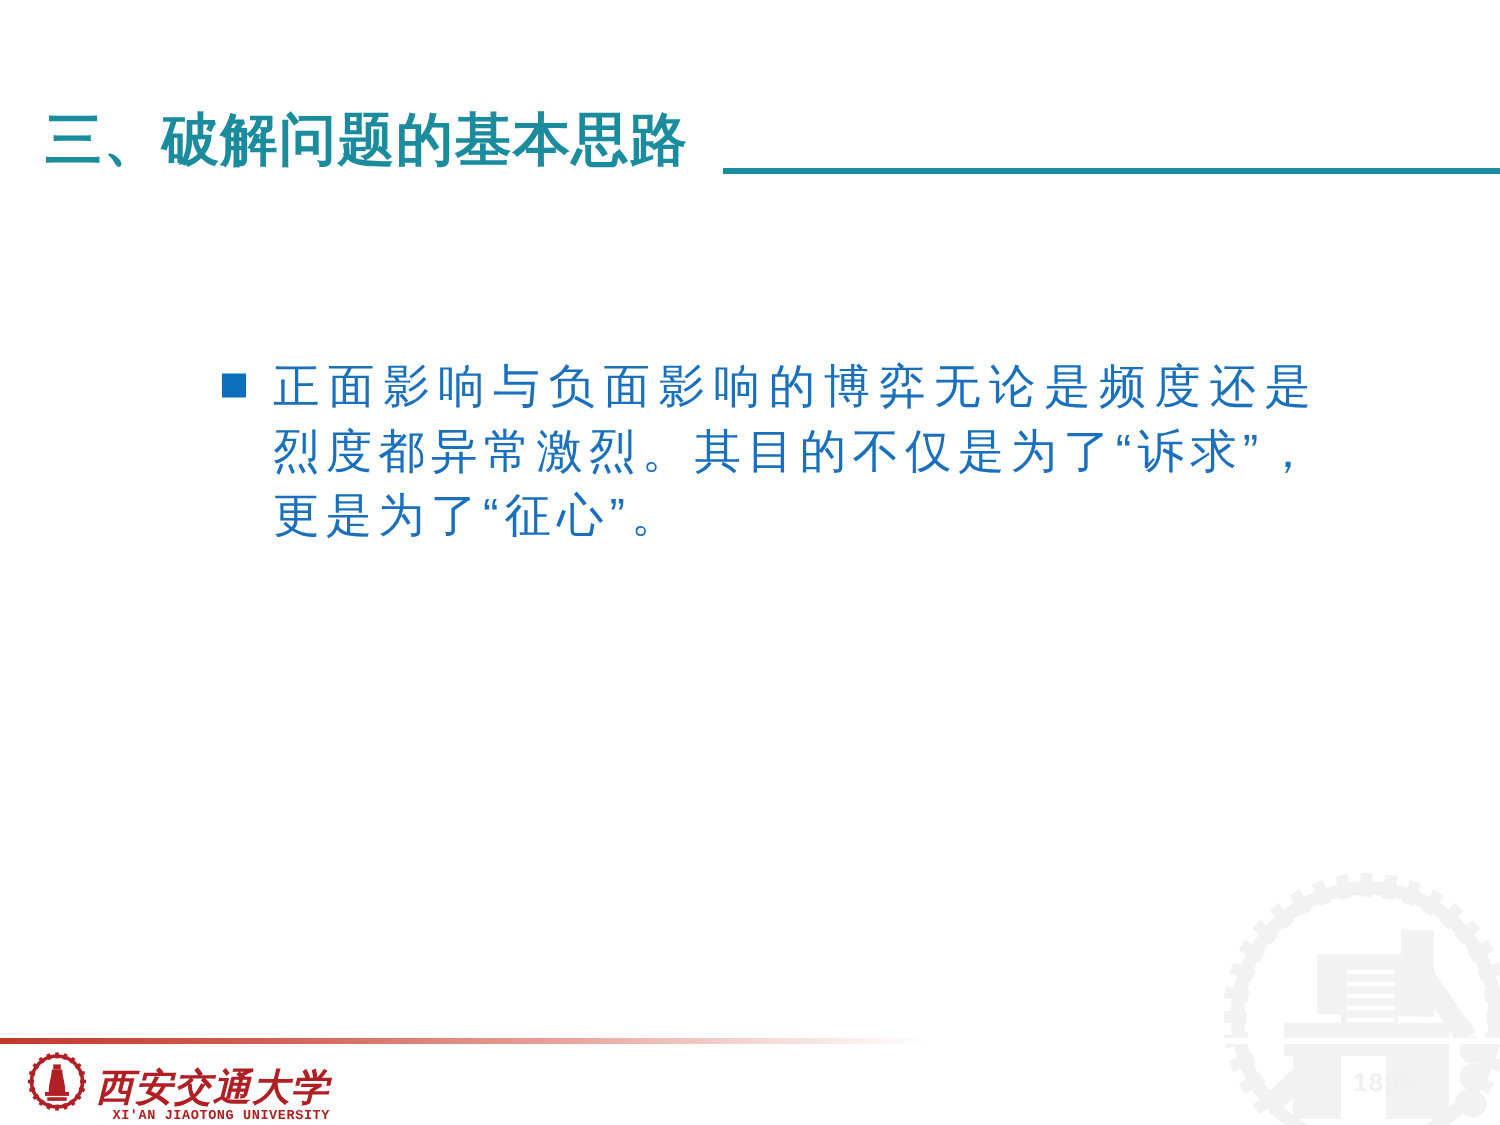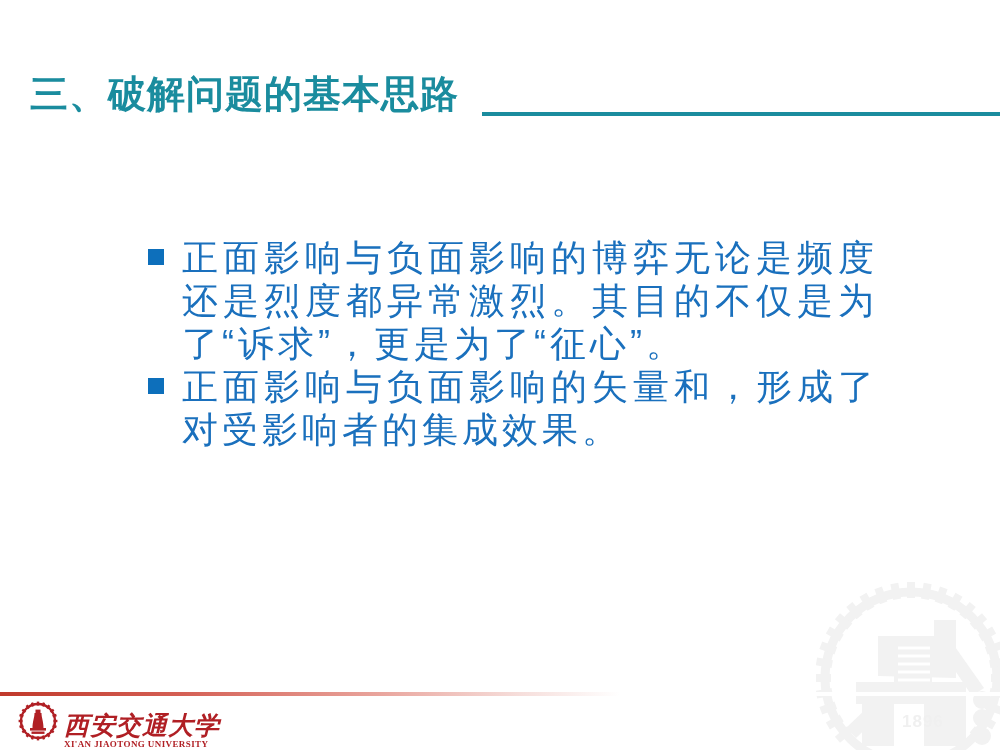--- a/index.html
+++ b/index.html
@@ -63,21 +63,21 @@
   .bullet-marker {
     flex: 0 0 auto;
     width: 16px;
     height: 16px;
     background: #0d6fbb;
     margin-top: 13px;
     margin-right: 18px;
   }
   .bullet-text {
     flex: 1 1 auto;
-    font-size: 36px;
+    font-size: 31px;
     line-height: 43px;
     color: #1a70bd;
     letter-spacing: 4px;
     font-weight: 400;
     text-align: justify;
     text-justify: inter-ideograph;
   }
 
   
   #footer-rule {
@@ -114,28 +114,28 @@
     font-size: 25px;
     font-weight: 700;
     font-style: italic;
     color: #b01f24;
     line-height: 27px;
     letter-spacing: 1px;
     white-space: nowrap;
     margin-top: 20px;
   }
   #logo-name-en {
-    font-family: Liberation Serif, serif;
+    font-family: Liberation Mono, monospace;
     font-size: 9px;
     font-weight: 700;
     color: #b01f24;
     letter-spacing: 0.4px;
     line-height: 11px;
     white-space: nowrap;
-    text-align: left;
+    text-align: right;
   }
 
   
   #watermark {
     position: absolute;
     left: 816px;
     top: 578px;
     width: 190px;
     height: 176px;
     pointer-events: none;
@@ -160,24 +160,20 @@
     <div id="title-rule"></div>
   </div>
 
   <div id="body-list">
 
     <div class="bullet-item">
       <span class="bullet-marker"></span>
       <span class="bullet-text">正面影响与负面影响的博弈无论是频度还是烈度都异常激烈。其目的不仅是为了“诉求”，更是为了“征心”。</span>
     </div>
 
-    <div class="bullet-item">
-      <span class="bullet-marker"></span>
-      <span class="bullet-text">正面影响与负面影响的矢量和，形成了对受影响者的集成效果。</span>
-    </div>
 
 
   </div>
 
   <div id="watermark">
     <svg width="190" height="176" viewBox="0 0 190 176" xmlns="http://www.w3.org/2000/svg">
       <g fill="#f2f2f2">
 
         <g>
           <circle cx="95" cy="100" r="86" fill="none" stroke="#f2f2f2" stroke-width="9"></circle>

